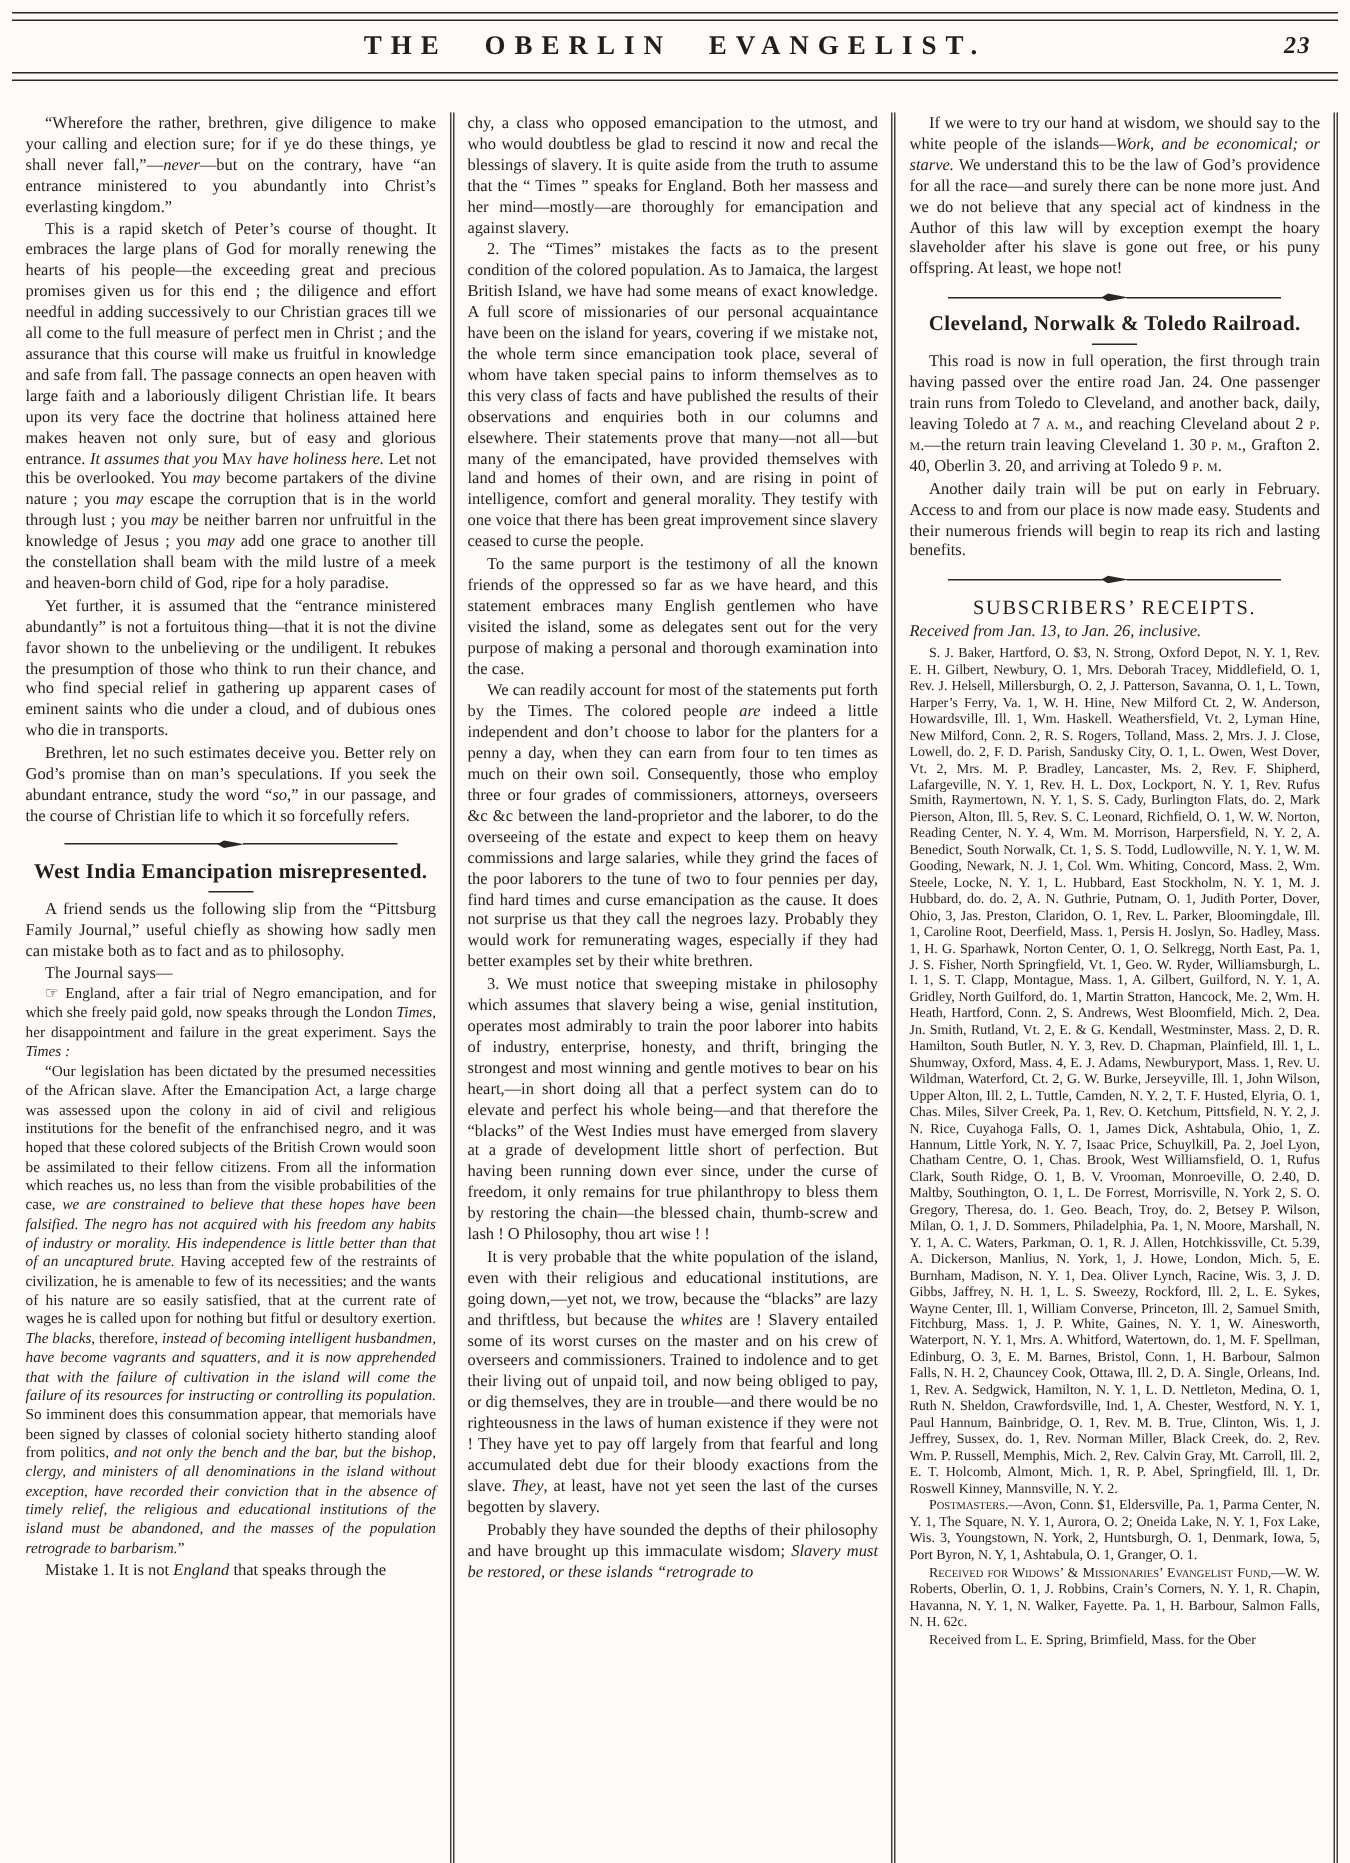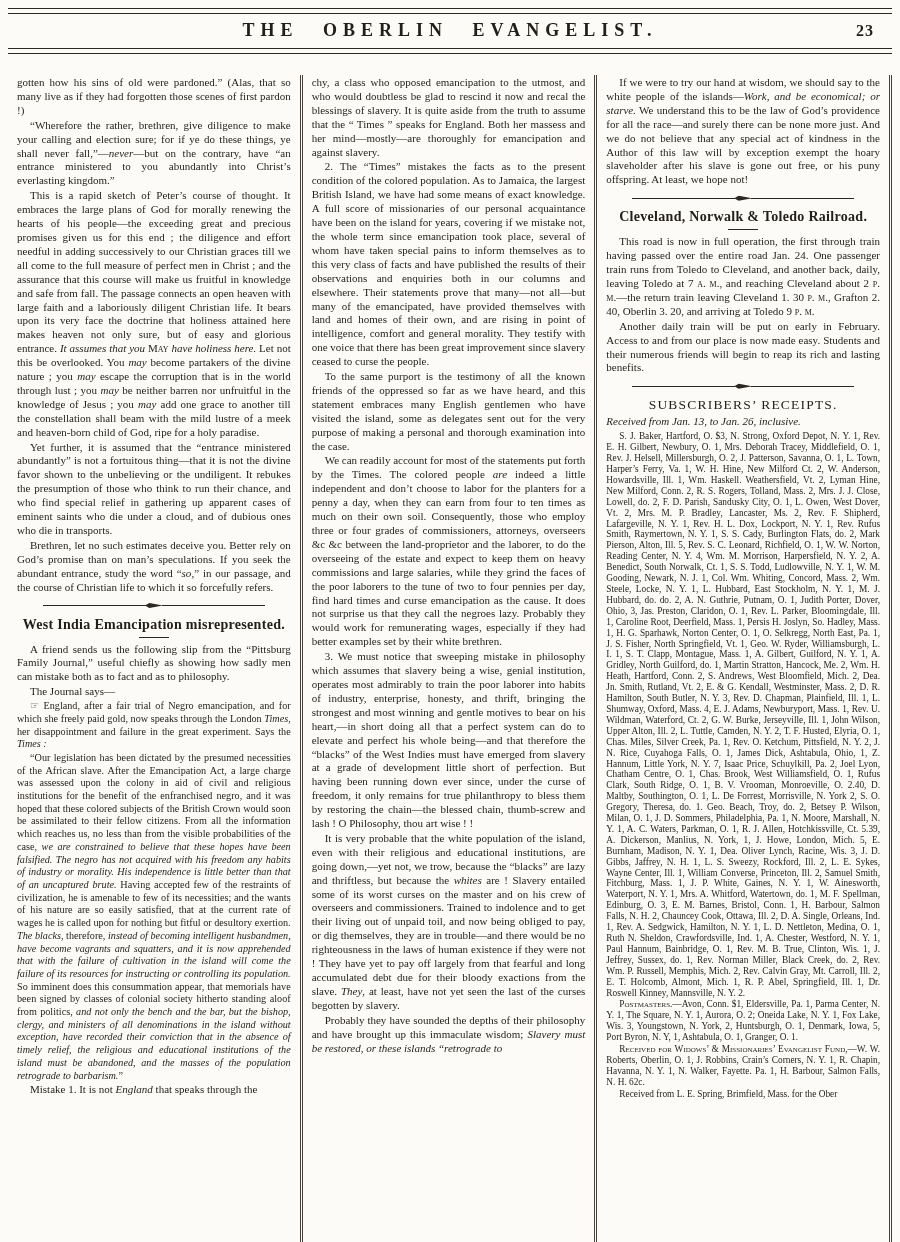--- a/index.html
+++ b/index.html
@@ -10,21 +10,21 @@
     box-sizing:border-box;overflow:hidden;
   }
   
   .masthead{padding:8px 8px 16px;position:relative;}
   .rule-double{height:4px;border-top:1.5px solid #2b2722;border-bottom:1px solid #2b2722;}
   .mast-row{position:relative;height:34px;}
   .mast-title{
     position:absolute;left:0;right:0;top:6px;text-align:center;
     font-weight:bold;font-size:18px;letter-spacing:6px;word-spacing:14px;
   }
-  .mast-pageno{position:absolute;right:18px;top:8px;font-weight:bold;font-size:16px;letter-spacing:1px;}
+  .mast-pageno{position:absolute;right:18px;top:8px;font-weight:bold;font-size:16px;letter-spacing:1px;font-style:italic;}
   
   .columns{display:flex;margin:5px 8px 0;height:1186px;box-sizing:border-box;}
   .col{flex:1 1 0;padding:1px 9px 0;overflow:hidden;box-sizing:border-box;}
   .col + .col{border-left:3px double #46403a;}
   .col:last-child{border-right:3px double #46403a;}
   
   .para{font-size:11px;line-height:13.9px;text-align:justify;margin:0 0 1px;}
   .para.indent{text-indent:13px;}
   .para.small{font-size:10.2px;line-height:12.7px;}
   .col:nth-child(3) .para.small{font-size:9.3px;line-height:10.9px;}
@@ -46,21 +46,20 @@
   <div class="masthead">
     <div class="rule-double"></div>
     <div class="mast-row">
       <div class="mast-title">THE OBERLIN EVANGELIST.</div>
       <div class="mast-pageno">23</div>
     </div>
     <div class="rule-double"></div>
   </div>
   <div class="columns">
     <div class="col">
-        <div class="para">gotten how his sins of old were pardoned.”  (Alas, that so many live as if they had forgotten those scenes of first pardon !)</div>
         <div class="para indent">“Wherefore the rather, brethren, give diligence to make your calling and election sure; for if ye do these things, ye shall never fall,”—<i>never</i>—but on the contrary, have “an entrance ministered to you abundantly into Christ’s everlasting kingdom.”</div>
         <div class="para indent">This is a rapid sketch of Peter’s course of thought. It embraces the large plans of God for morally renewing the hearts of his people—the exceeding great and precious promises given us for this end ; the diligence and effort needful in adding successively to our Christian graces till we all come to the full measure of perfect men in Christ ; and the assurance that this course will make us fruitful in knowledge and safe from fall.  The passage connects an open heaven with large faith and a laboriously diligent Christian life.  It bears upon its very face the doctrine that holiness attained here makes heaven not only sure, but of easy and glorious entrance.  <i>It assumes that you</i> <span class="sc">May</span> <i>have holiness here.</i>  Let not this be overlooked.  You <i>may</i> become partakers of the divine nature ; you <i>may</i> escape the corruption that is in the world through lust ; you <i>may</i> be neither barren nor unfruitful in the knowledge of Jesus ; you <i>may</i> add one grace to another till the constellation shall beam with the mild lustre of a meek and heaven-born child of God, ripe for a holy paradise.</div>
         <div class="para indent">Yet further, it is assumed that the “entrance ministered abundantly” is not a fortuitous thing—that it is not the divine favor shown to the unbelieving or the undiligent.  It rebukes the presumption of those who think to run their chance, and who find special relief in gathering up apparent cases of eminent saints who die under a cloud, and of dubious ones who die in transports.</div>
         <div class="para indent">Brethren, let no such estimates deceive you.  Better rely on God’s promise than on man’s speculations.  If you seek the abundant entrance, study the word “<i>so</i>,” in our passage, and the course of Christian life to which it so forcefully refers.</div>
         <div class="divider">
           <span class="dline"></span>
           <span class="dmark"></span>
           <span class="dline"></span>
         </div>
         <div class="heading">West India Emancipation misrepresented.</div>

